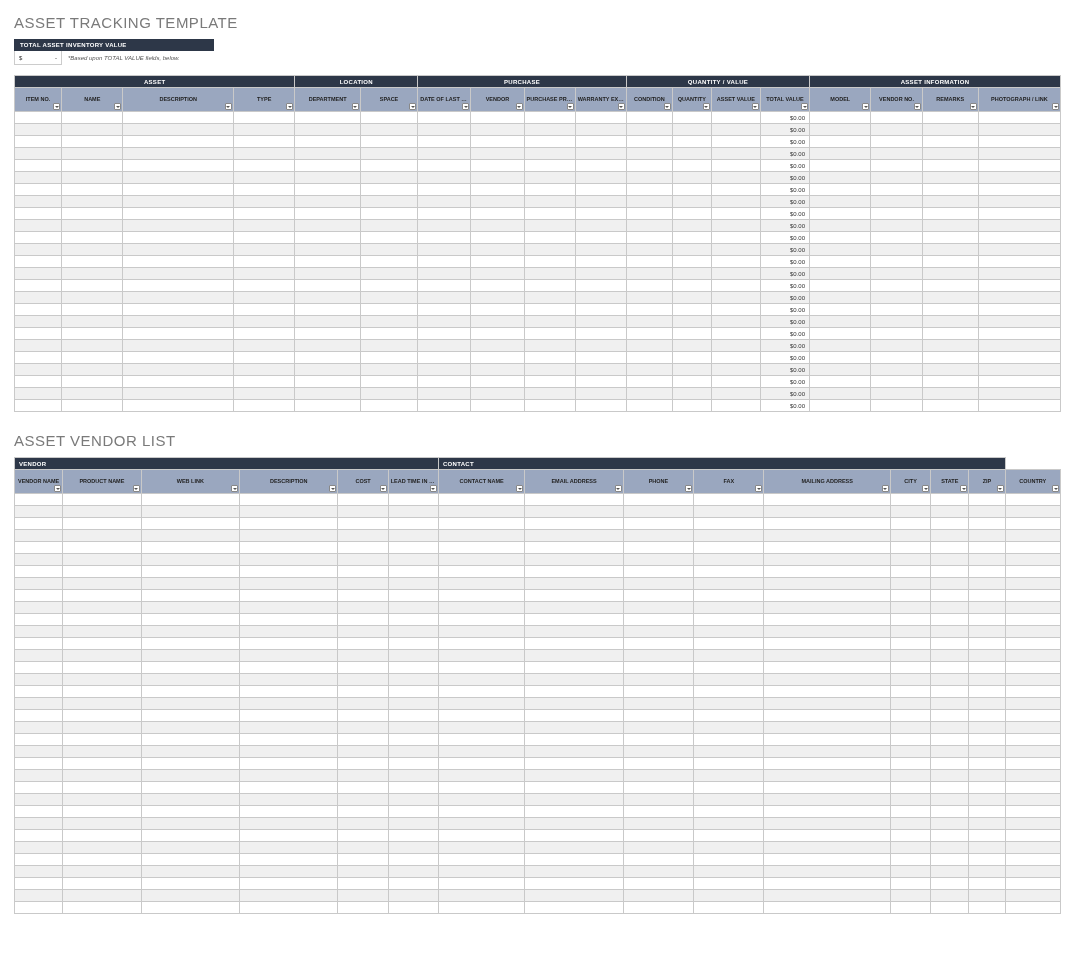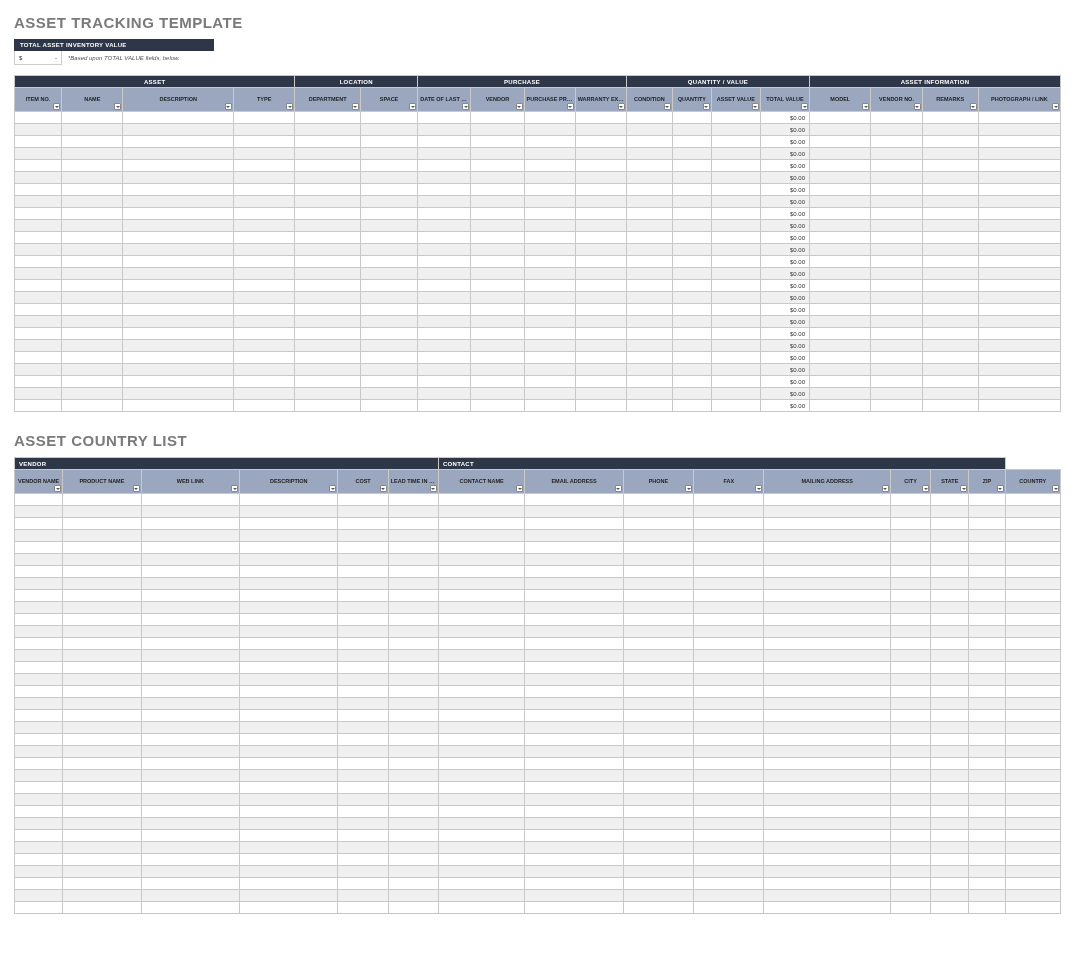--- a/index.html
+++ b/index.html
@@ -7,21 +7,21 @@
     margin: 0;
     padding: 14px;
     font-family: Arial, Helvetica, sans-serif;
     background: #fff;
     width: 1075px;
     font-size: 7px;
     color: #333;
   }
   .main-title {
     font-size: 15px;
-    font-weight: bold;
+    font-weight: normal;
     color: #7a7a7a;
     letter-spacing: 0.5px;
     margin: 0 0 8px 0;
   }
   .summary-box {
     display: inline-block;
     margin-bottom: 10px;
   }
   .summary-header {
     background: #2d3748;
@@ -686,21 +686,21 @@
         <td class="data"></td>
         <td class="data"></td>
         <td class="data"></td>
       </tr>
     </tbody>
 </table>
 
 <div class="section-gap"></div>
 
 
-<div class="main-title">ASSET COUNTRY LIST</div>
+<div class="main-title">ASSET VENDOR LIST</div>
 
 <table id="table2">
   <colgroup id="cg2">
       <col style="width: 48px;">
       <col style="width: 78px;">
       <col style="width: 98px;">
       <col style="width: 98px;">
       <col style="width: 50px;">
       <col style="width: 50px;">
       <col style="width: 86px;">

